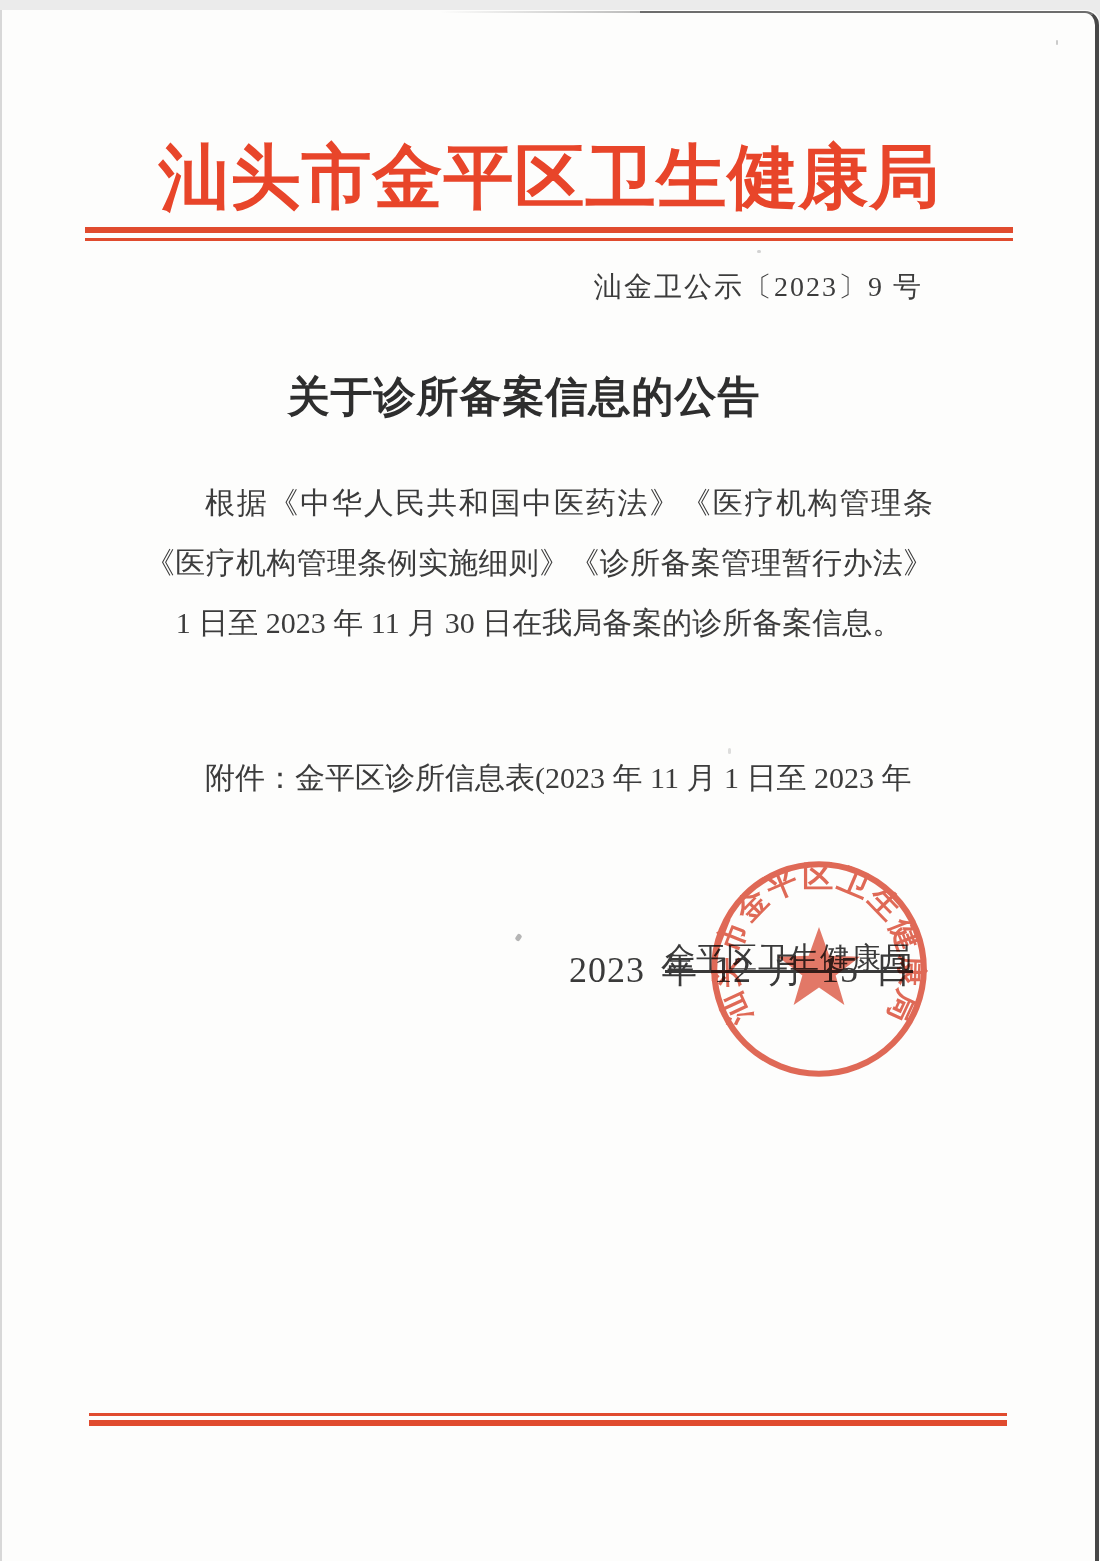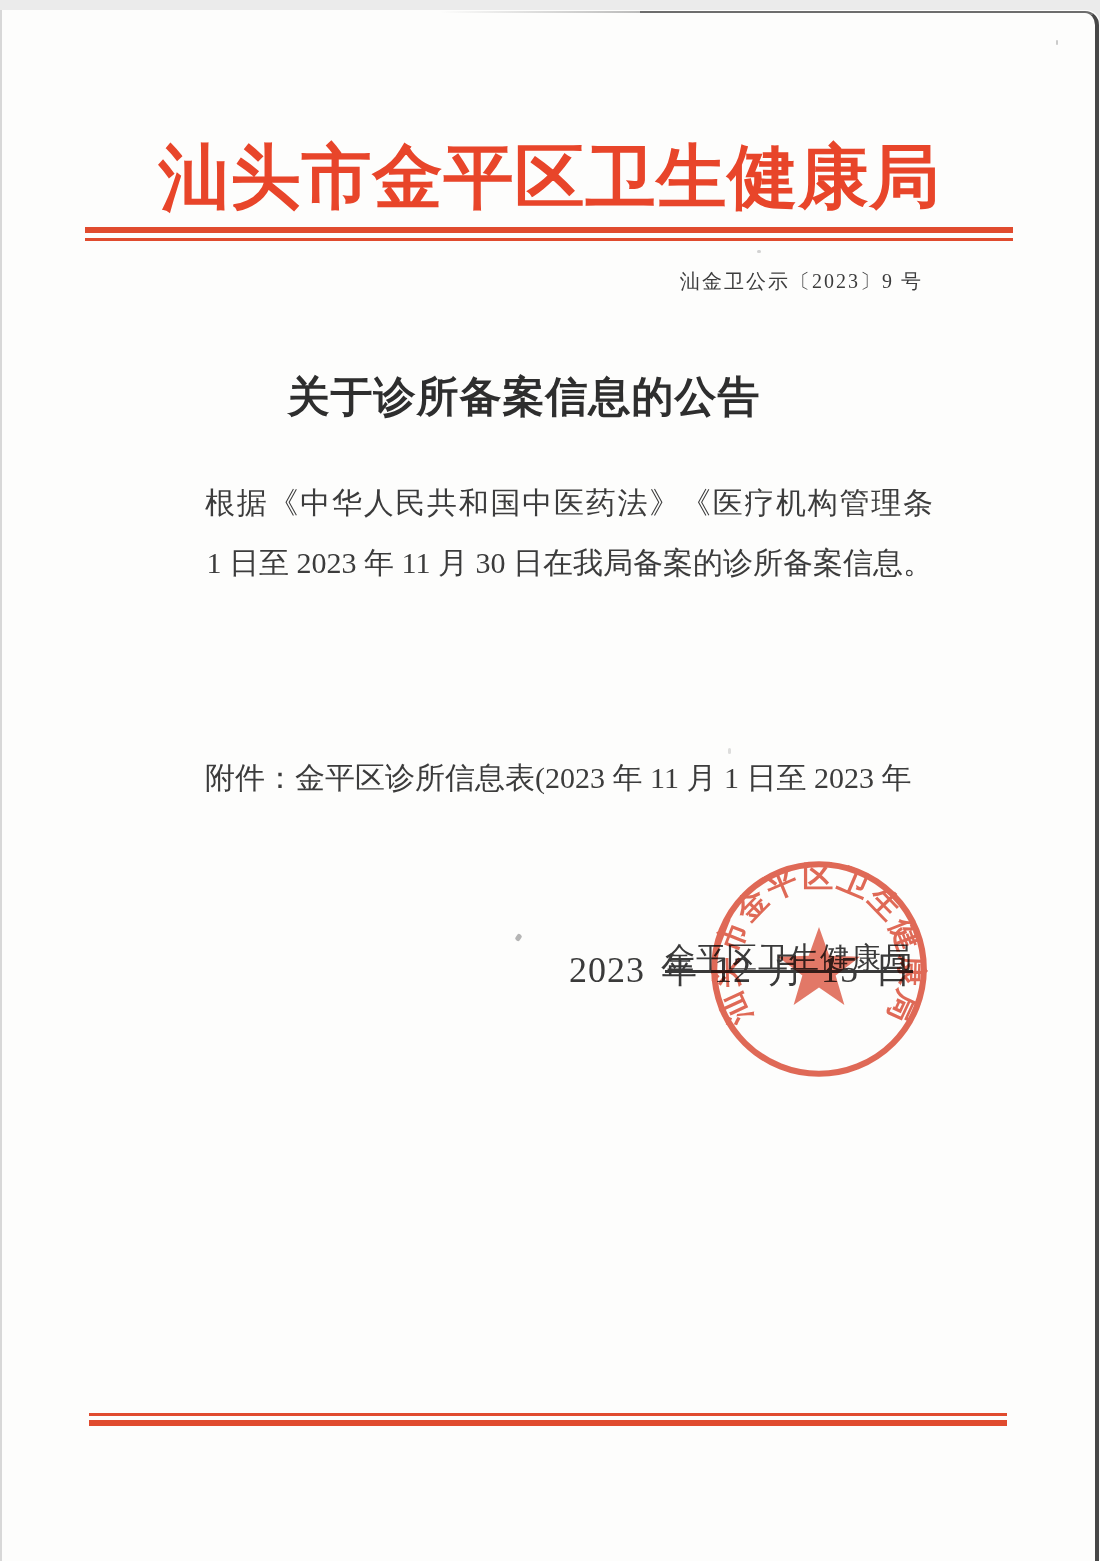--- a/index.html
+++ b/index.html
@@ -35,33 +35,33 @@
   }
   .rule{position:absolute;left:85px;width:928px;}
   .rule-top{top:227px;}
   .rule .thick{height:6px;}
   .rule .thin{height:2.5px;}
   .rule-top .thin{margin-top:5px;}
   .rule-bottom{top:1413px;left:89px;width:918px;}
   .rule-bottom .thick{margin-top:4px;}
   .doc-number{
     position:absolute;top:268px;left:145px;width:778px;
-    text-align:right;font-size:20px;letter-spacing:2px;white-space:nowrap;
+    text-align:right;font-size:28px;letter-spacing:2px;white-space:nowrap;
   }
   .doc-title{
     position:absolute;top:369px;left:0;width:1004px;
     text-align:center;font-size:42px;font-weight:bold;letter-spacing:1px;
   }
   .body-par{
     position:absolute;top:473px;left:145px;width:788px;
     font-size:30px;line-height:60px;
   }
   .jline{text-align:justify;text-align-last:justify;height:60px;overflow:hidden;}
   .jline.indent{text-indent:60px;}
-  .lline{text-align:right;height:60px;white-space:nowrap;}
+  .lline{text-align:center;height:60px;white-space:nowrap;}
   .attachment{
     position:absolute;top:749px;left:205px;width:725px;
     font-size:30px;line-height:57px;
   }
   .attachment div{white-space:nowrap;}
   .sig-agency{
     position:absolute;top:938px;left:145px;width:768px;
     text-align:right;font-size:30px;letter-spacing:1px;white-space:nowrap;text-decoration:underline;
   }
   .sig-date{
@@ -93,20 +93,21 @@
   <div class="thick" style="background:#e04b2e;"></div>
   <div class="thin" style="background:#e04b2e;"></div>
 </div>
 
 <div class="doc-number" style="color:#3c3c3c;">汕金卫公示〔2023〕9 号</div>
 
 <div class="doc-title" style="color:#2e2e2e;padding-left:22px;">关于诊所备案信息的公告</div>
 
 <div class="body-par" style="color:#3c3c3c;">
   <div class="jline indent">根据《中华人民共和国中医药法》《医疗机构管理条例》</div>
+  <div class="jline">《医疗机构管理条例实施细则》《诊所备案管理暂行办法》</div>
   <div class="lline">1 日至 2023 年 11 月 30 日在我局备案的诊所备案信息。</div>
 </div>
 
 <div class="attachment" style="color:#3c3c3c;">
   <div>附件：金平区诊所信息表(2023 年 11 月 1 日至 2023 年</div>
 </div>
 
 <div class="sig-agency" style="color:#3a3a3a;">金平区卫生健康局</div>
 <div class="sig-date" style="color:#3a3a3a;">2023 年 12 月 15 日</div>
 

